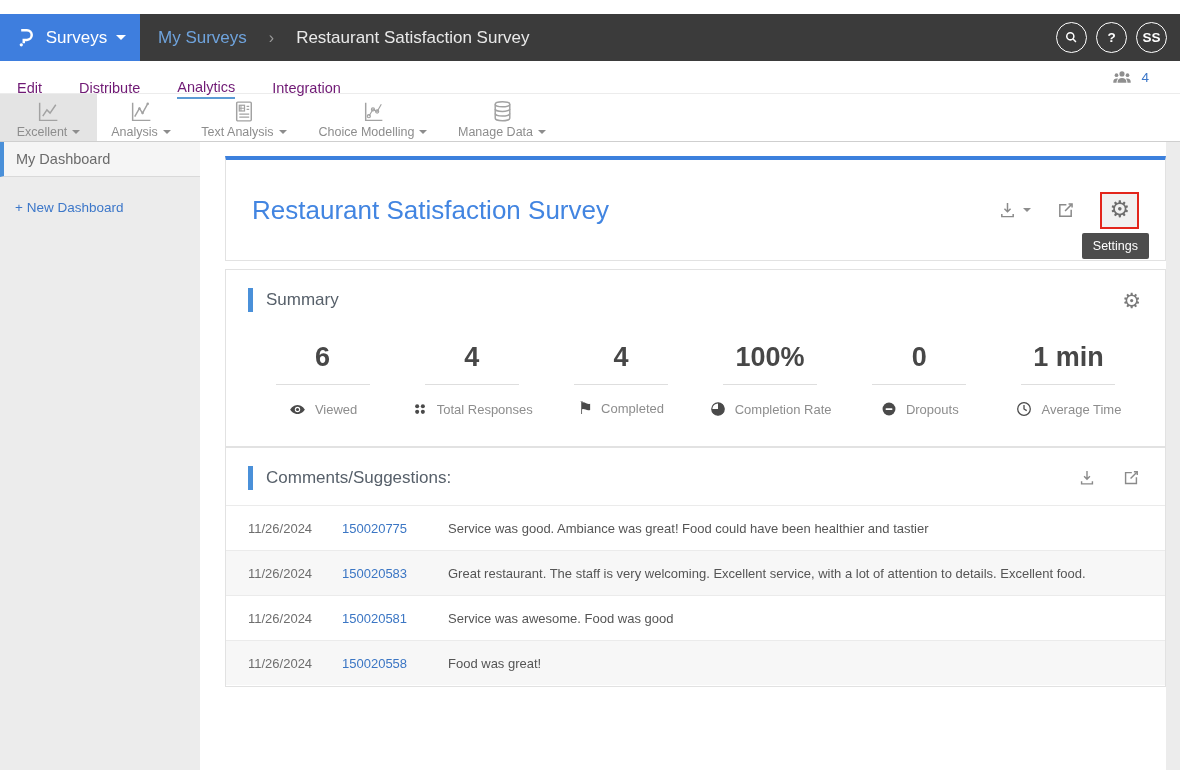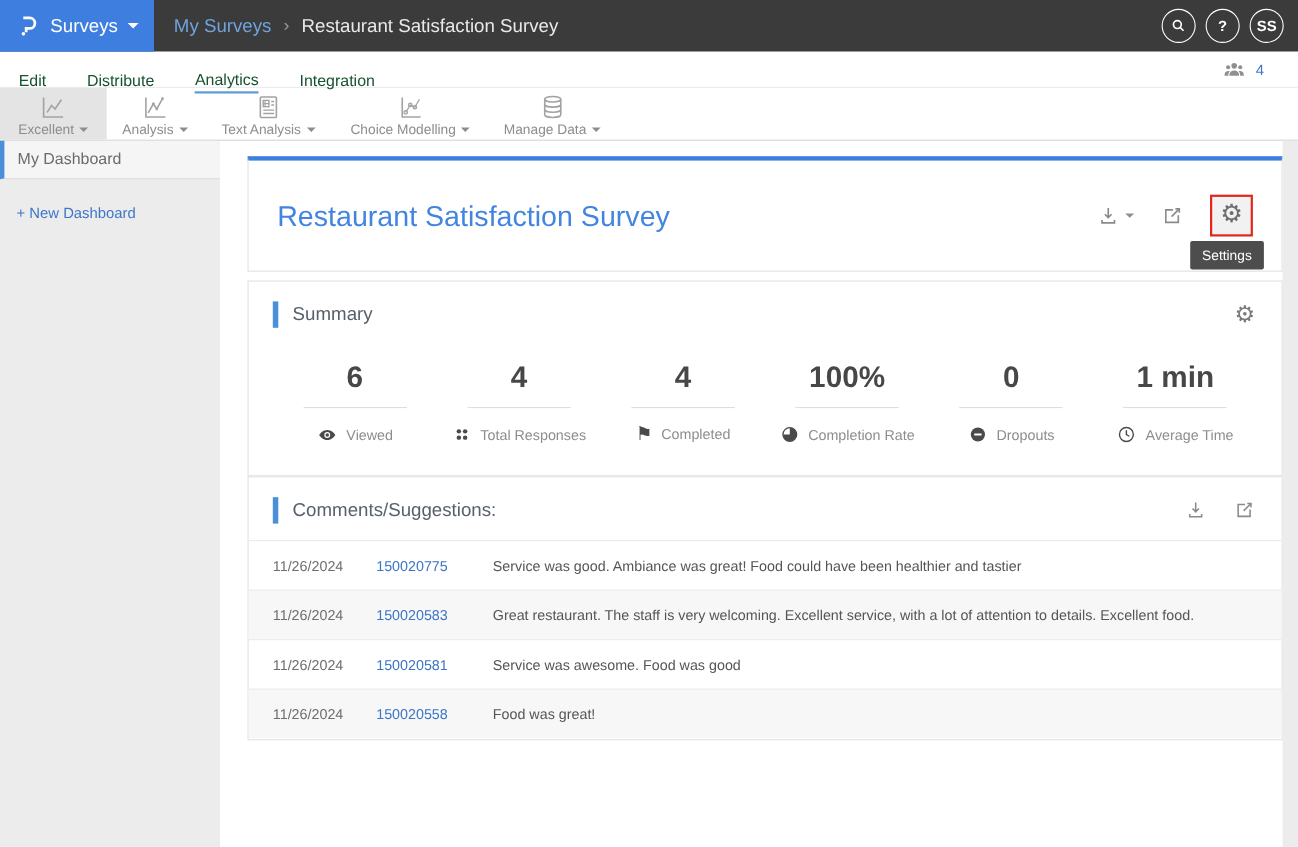--- a/index.html
+++ b/index.html
@@ -1,34 +1,34 @@
 <!DOCTYPE html>
 <html><head>
 <meta charset="utf-8">
 <style>
   * { box-sizing: border-box; margin: 0; padding: 0; }
   html,body { width:1180px; height:770px; overflow:hidden; }
   body { font-family:"Liberation Sans", sans-serif; background:#fff; }
 
   
-  .topbar { height:47px; background:#3b3b3b; display:flex; align-items:center; color:#e8e8e8; }
+  .topbar { height:47px; background:#3b3b3b; display:flex; align-items:center; color:#e8e8e8;margin-top:14px; }
   .logo-block { width:140px; height:100%; background:#3e7ede; display:flex; align-items:center; justify-content:center; gap:9px; cursor:pointer; }
   .logo-block svg { display:block; }
   .logo-text { color:#fff; font-size:17px; }
   .caret-down-w { width:0; height:0; border-left:5px solid transparent; border-right:5px solid transparent; border-top:5px solid #fff; }
-  .breadcrumb { margin-left:18px; font-size:17px; display:flex; align-items:center; gap:11px; }
+  .breadcrumb { margin-left:18px; font-size:17px; display:flex; align-items:center; gap:22px; }
   .bc-parent { color:#6fa3dc; cursor:pointer; }
   .bc-sep { color:#9a9a9a; font-size:16px; }
   .bc-current { color:#e9e9e9; }
   .topbar-right { margin-left:auto; margin-right:13px; display:flex; gap:9px; }
   .circle-btn { width:31px; height:31px; border:1.5px solid #fff; border-radius:50%; display:flex; align-items:center; justify-content:center; color:#fff; font-size:13.5px; font-weight:bold; cursor:pointer; }
 
   
   .tabs-row { height:33px; background:#fff; display:flex; align-items:center; padding:0 17px; border-bottom:1px solid #ececec; }
-  .tab { margin-right:37px; font-size:14.5px; color:#14532d; cursor:pointer; padding:2px 0;margin-top:22px; }
+  .tab { margin-right:37px; font-size:14.5px; color:#701a75; cursor:pointer; padding:2px 0;margin-top:22px; }
   .tab.active { border-bottom:2px solid #5b9bd5; }
   .collab { margin-left:auto; display:flex; align-items:center; gap:8px; margin-right:14px; }
   .collab-count { color:#3c77c9; font-size:13.5px; }
 
   
   .toolbar { height:48px; background:#fff; display:flex; border-bottom:1px solid #cfcfcf; }
   .tool { display:flex; flex-direction:column; align-items:center; justify-content:center; color:#8d8d8d; font-size:12.5px; cursor:pointer; padding-top:3px; }
   .tool.active { background:#e4e4e4; }
   .tool svg { color:#a2a2a2; margin-bottom:1px; }
   .tool-label { display:flex; align-items:center; gap:5px; }

